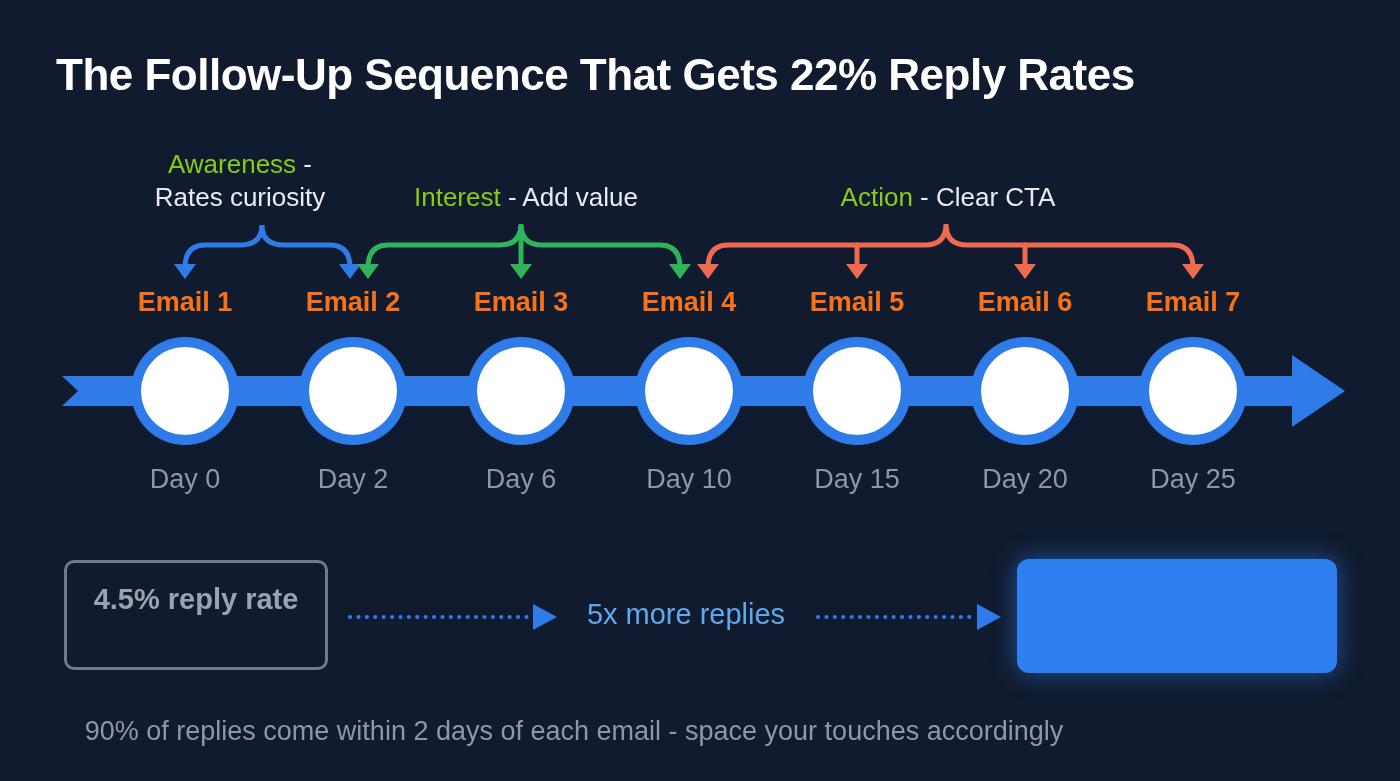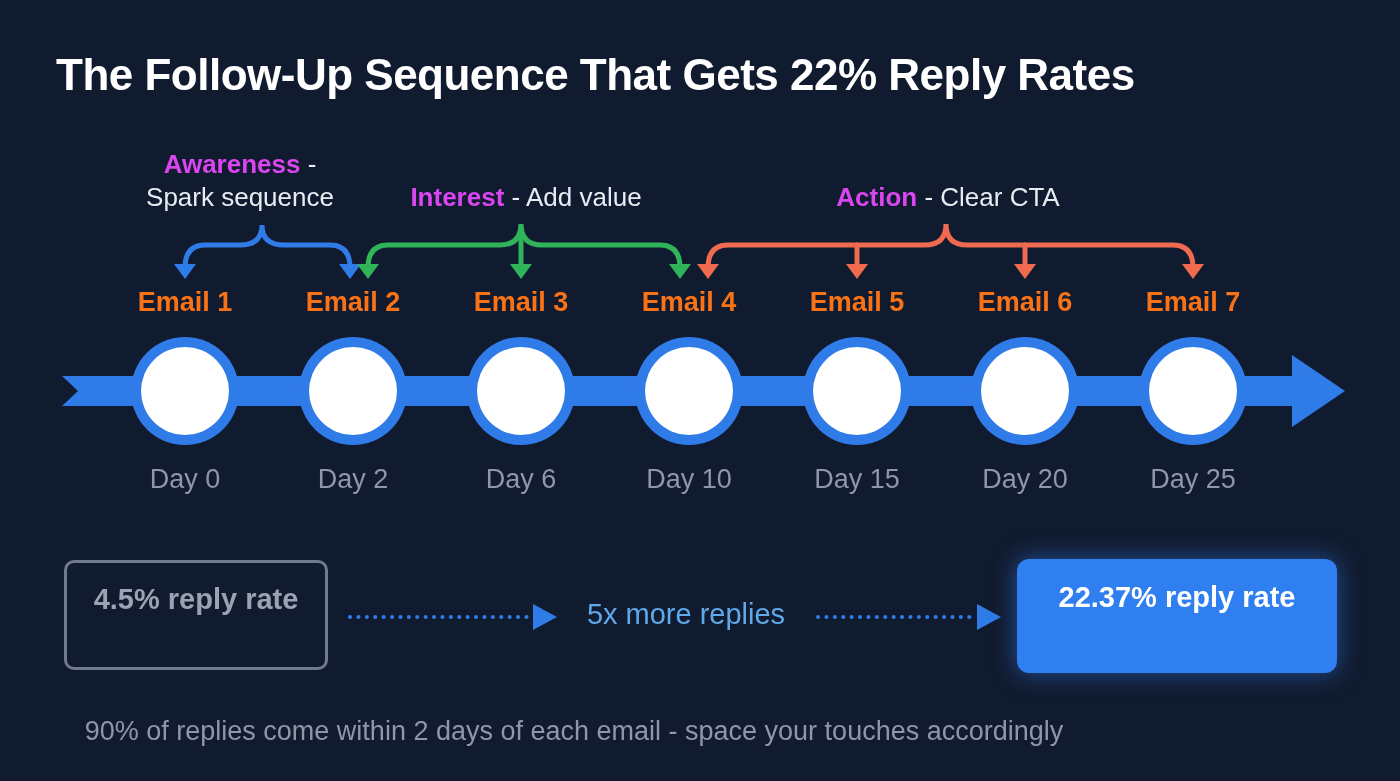--- a/index.html
+++ b/index.html
@@ -12,21 +12,21 @@
   }
   .title {
     position: absolute; left: 56px; top: 50px;
     font-size: 44px; font-weight: bold; letter-spacing: -0.5px;
     color: #ffffff; white-space: nowrap;
   }
   .phase-label {
     position: absolute; font-size: 26px; color: #e8ecf2; text-align: center; white-space: nowrap;
     line-height: 33px;
   }
-  .phase-label b { font-weight: bold; color: #d946ef; }
+  .phase-label b { font-weight: normal; color: #84cc16; }
   svg.overlay { position: absolute; left: 0; top: 0; }
   .email-label {
     position: absolute; top: 287px; width: 140px; margin-left: -70px;
     text-align: center; font-size: 27px; font-weight: bold; color: #f97316;
   }
   .day-label {
     position: absolute; top: 464px; width: 140px; margin-left: -70px;
     text-align: center; font-size: 27px; color: #8d97a8;
   }
   .node {
@@ -61,21 +61,21 @@
     font-size: 27px; color: #8d97a8; white-space: nowrap;
   }
 </style>
 </head>
 <body>
 
 <div class="title">The Follow-Up Sequence That Gets 22% Reply Rates</div>
 
 <div class="phase-label" style="left:140px; top:148px; width:200px;">
   <div><b>Awareness</b><span> -</span></div>
-  <div>Spark sequence</div>
+  <div>Rates curiosity</div>
 </div>
 <div class="phase-label" style="left:386px; top:181px; width:280px;">
   <b>Interest</b><span> - </span><span>Add value</span>
 </div>
 <div class="phase-label" style="left:808px; top:181px; width:280px;">
   <b>Action</b><span> - </span><span>Clear CTA</span>
 </div>
 
 <svg class="overlay" width="1400" height="781" viewBox="0 0 1400 781">
 
@@ -161,16 +161,15 @@
 <div class="day-label" style="left:1025px">Day 20</div>
 <div class="day-label" style="left:1193px">Day 25</div>
 
 <div class="box-before">
   <div class="big">4.5% reply rate</div>
 </div>
 
 <div class="multiplier">5x more replies</div>
 
 <div class="box-after">
-  <div class="big">22.37% reply rate</div>
 </div>
 
 <div class="footnote">90% of replies come within 2 days of each email - space your touches accordingly</div>
 
 </body></html>

